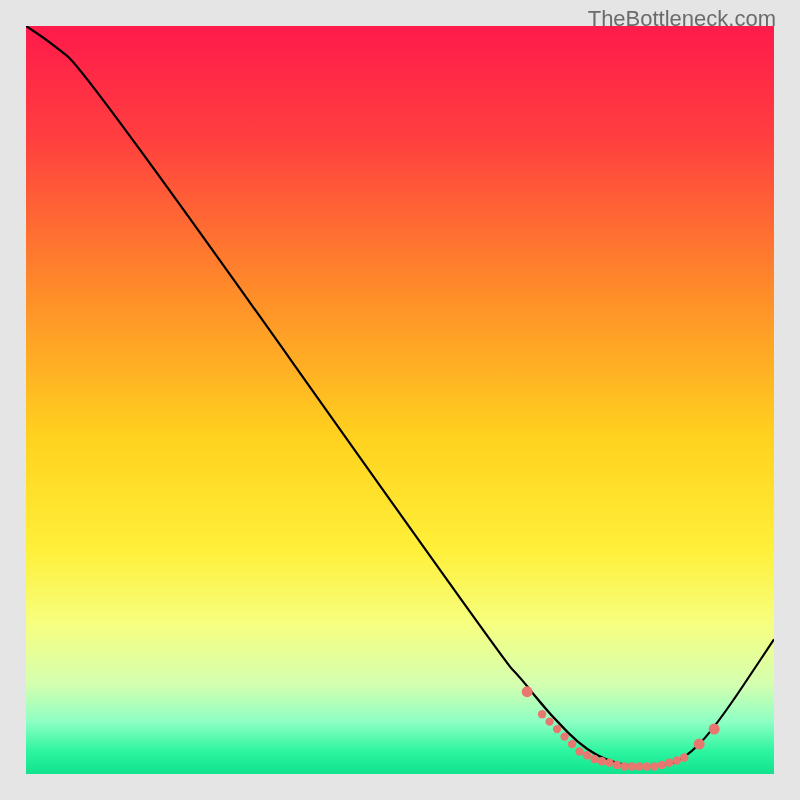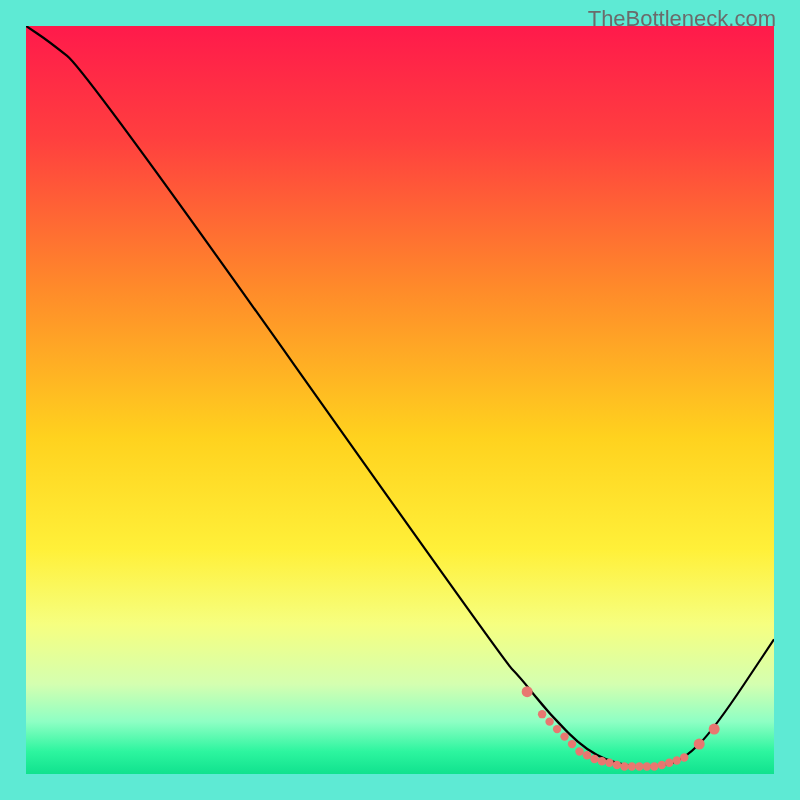--- a/index.html
+++ b/index.html
@@ -8,21 +8,21 @@
     background: #000;
     width: 800px;
     height: 800px;
     overflow: hidden;
     font-family: Arial, sans-serif;
   }
   .container {
     position: relative;
     width: 800px;
     height: 800px;
-    background: #5eead4;
+    background: #e5e5e5;
   }
   .watermark {
     position: absolute;
     top: 6px;
     right: 24px;
     color: #6b6b6b;
     font-size: 22px;
     font-weight: 500;
     z-index: 10;
   }

